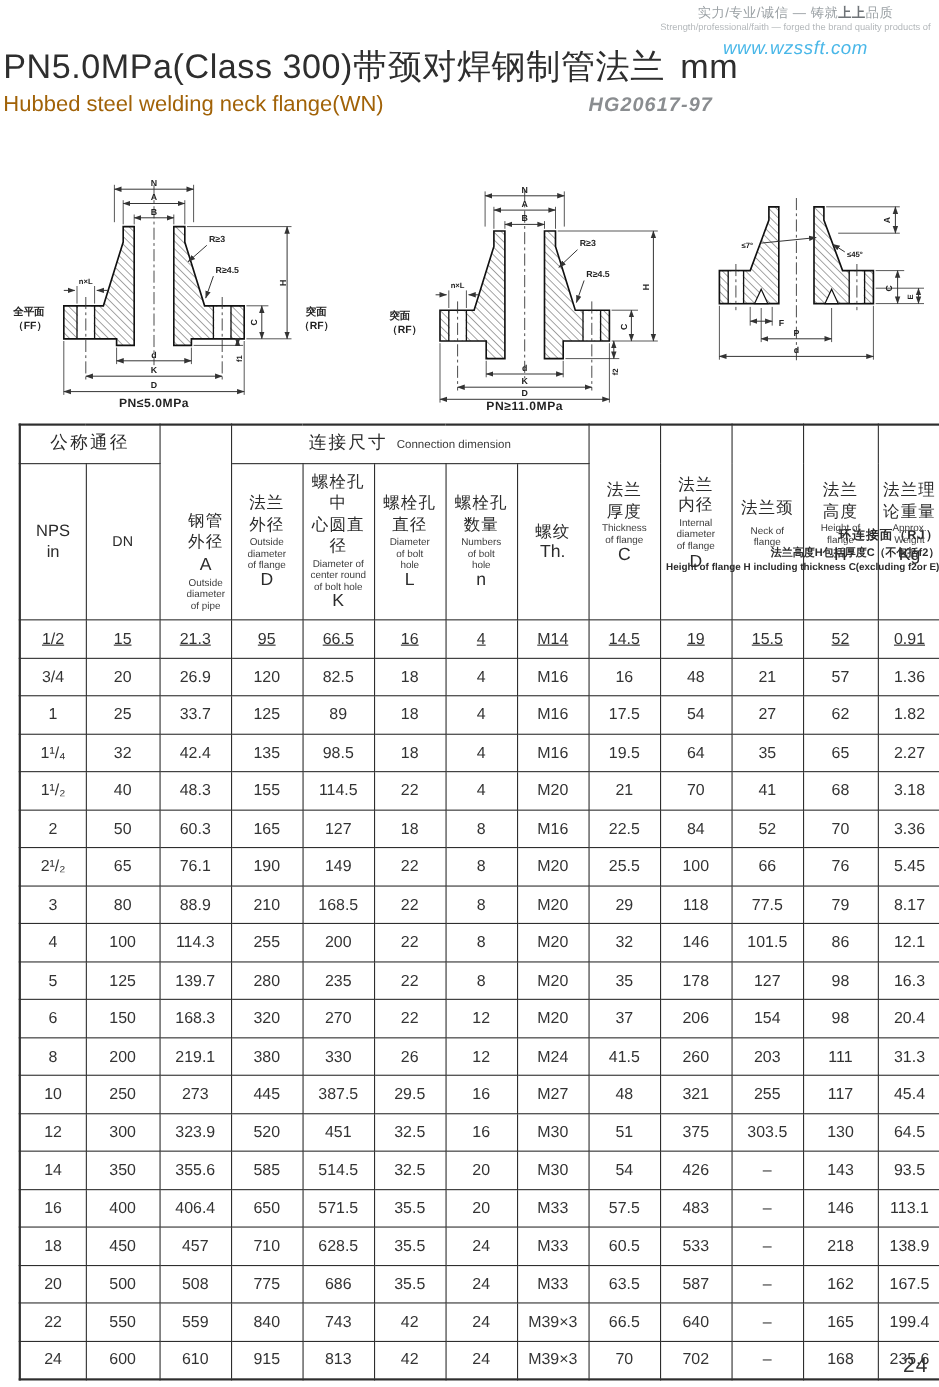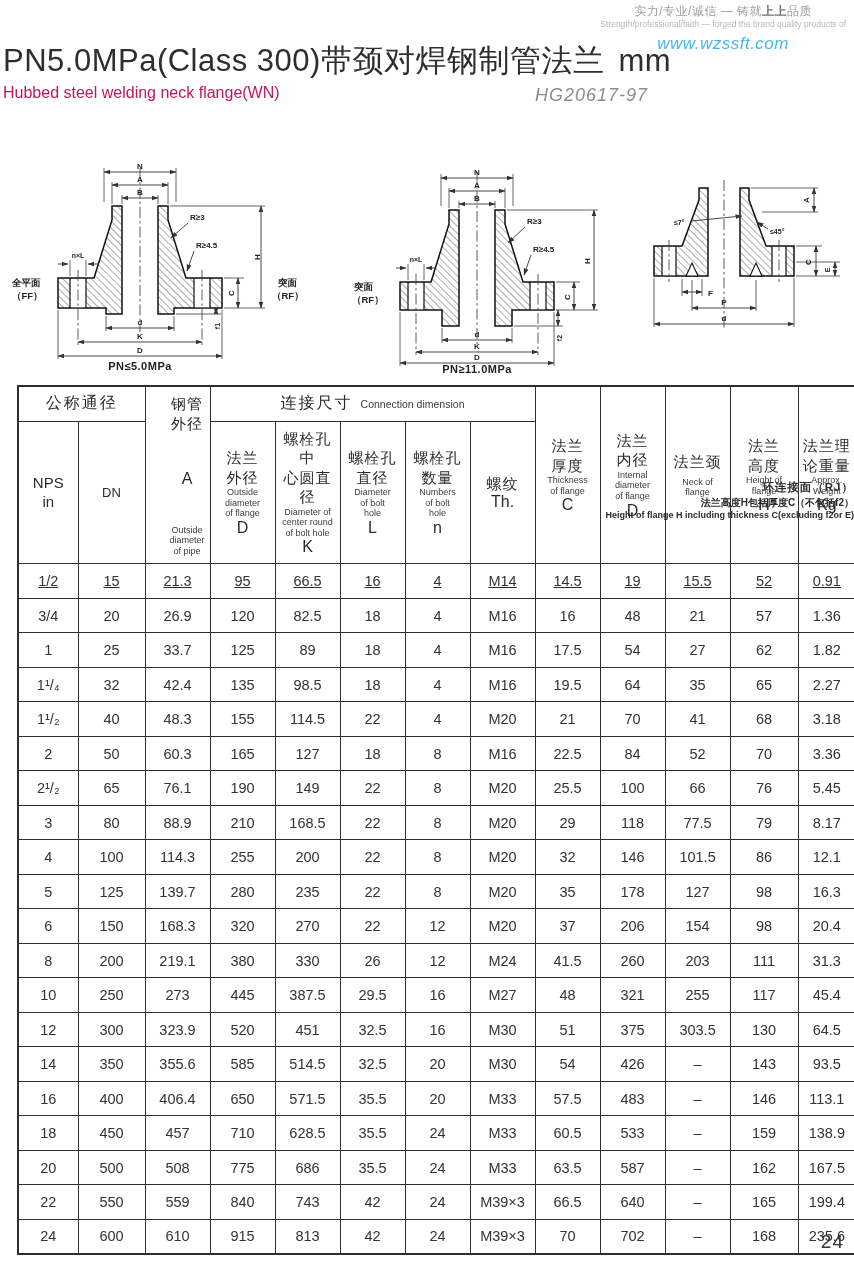--- a/index.html
+++ b/index.html
@@ -6,22 +6,22 @@
   .page{position:relative;width:854px;height:1261px;background:#fff;margin:0 auto;
         font-family:"Liberation Sans","DejaVu Sans",sans-serif;color:#2b2b2b;overflow:hidden;}
   
   .slogan{position:absolute;top:4px;right:8px;text-align:center;line-height:1.25;}
   .slogan-cn{font-size:12px;color:#9aa0a4;letter-spacing:.5px;}
   .slogan-cn b{color:#6f7478;}
   .slogan-en{font-size:8.5px;color:#b4b8bb;}
   .website{font-size:17px;color:#49b7e8;font-style:italic;margin-top:3px;letter-spacing:.5px;}
   .title{position:absolute;left:3px;top:40px;font-size:31px;color:#2e2e2e;white-space:nowrap;letter-spacing:.5px;}
   .title .unit{margin-left:14px;}
-  .subtitle{position:absolute;left:3px;top:84px;font-size:16px;color:#be185d;}
-  .standard{position:absolute;left:535px;top:85px;font-size:18px;font-weight:normal;font-style:italic;color:#8a8d90;letter-spacing:1px;}
+  .subtitle{position:absolute;left:3px;top:84px;font-size:20px;color:#a16207;}
+  .standard{position:absolute;left:535px;top:85px;font-size:18px;font-weight:bold;font-style:italic;color:#8a8d90;letter-spacing:1px;}
   
   .diagrams{position:absolute;left:0;top:150px;width:854px;height:232px;}
   .dia{position:absolute;}
   svg text{fill:#222;font-family:"Liberation Sans","DejaVu Sans",sans-serif;}
   .ol{fill:url(#hat);stroke:#111;stroke-width:1.5;}
   .thin{stroke:#111;stroke-width:1.2;fill:none;}
   .ext{stroke:#333;stroke-width:.75;fill:none;}
   .dim{stroke:#333;stroke-width:.9;fill:none;marker-start:url(#ar);marker-end:url(#ar);}
   .lead{stroke:#333;stroke-width:.9;fill:none;marker-end:url(#ar);}
   .cl{stroke:#333;stroke-width:.8;fill:none;stroke-dasharray:11 3 2.5 3;}
@@ -35,21 +35,21 @@
   .d3cap3{font-size:9px;font-weight:bold;}
   
   .spec{position:absolute;left:5px;top:385px;width:838px;border-collapse:collapse;table-layout:fixed;
         border:2.5px solid #2e2e2e;margin-left:12px;}
   .spec th,.spec td{border:1.6px solid #2e2e2e;padding:0;text-align:center;vertical-align:middle;
         font-weight:normal;}
   .spec td{font-size:14.5px;color:#333;}
   .hcell{display:flex;flex-direction:column;align-items:center;justify-content:space-between;
          height:100%;box-sizing:border-box;padding:7px 1px;}
   .hcell.centered{justify-content:center;gap:5px;}
-  .hcell.topped{justify-content:space-between;gap:2px;padding-left:20px;}
+  .hcell.topped{justify-content:flex-end;gap:2px;padding-left:20px;}
   .cn{font-size:15px;letter-spacing:1px;white-space:pre-line;line-height:1.3;}
   .cn-big{font-size:16px;letter-spacing:2px;}
   .en{font-size:9px;color:#3c3c3c;white-space:pre-line;line-height:1.18;}
   .sym{font-size:16px;}
   .pre{white-space:pre-line;line-height:1.3;}
   .conn-en{font-size:10.5px;letter-spacing:0;margin-left:8px;}
   .pageno{position:absolute;right:10px;bottom:8px;font-size:19px;color:#333;letter-spacing:1px;}
 </style>
 </head>
 <body>
@@ -653,21 +653,21 @@
           <td>450</td>
           <td>457</td>
           <td>710</td>
           <td>628.5</td>
           <td>35.5</td>
           <td>24</td>
           <td>M33</td>
           <td>60.5</td>
           <td>533</td>
           <td>–</td>
-          <td>159</td>
+          <td>218</td>
           <td>138.9</td>
         </tr>
         <tr style="height: 34.5px;">
           <td>20</td>
           <td>500</td>
           <td>508</td>
           <td>775</td>
           <td>686</td>
           <td>35.5</td>
           <td>24</td>

